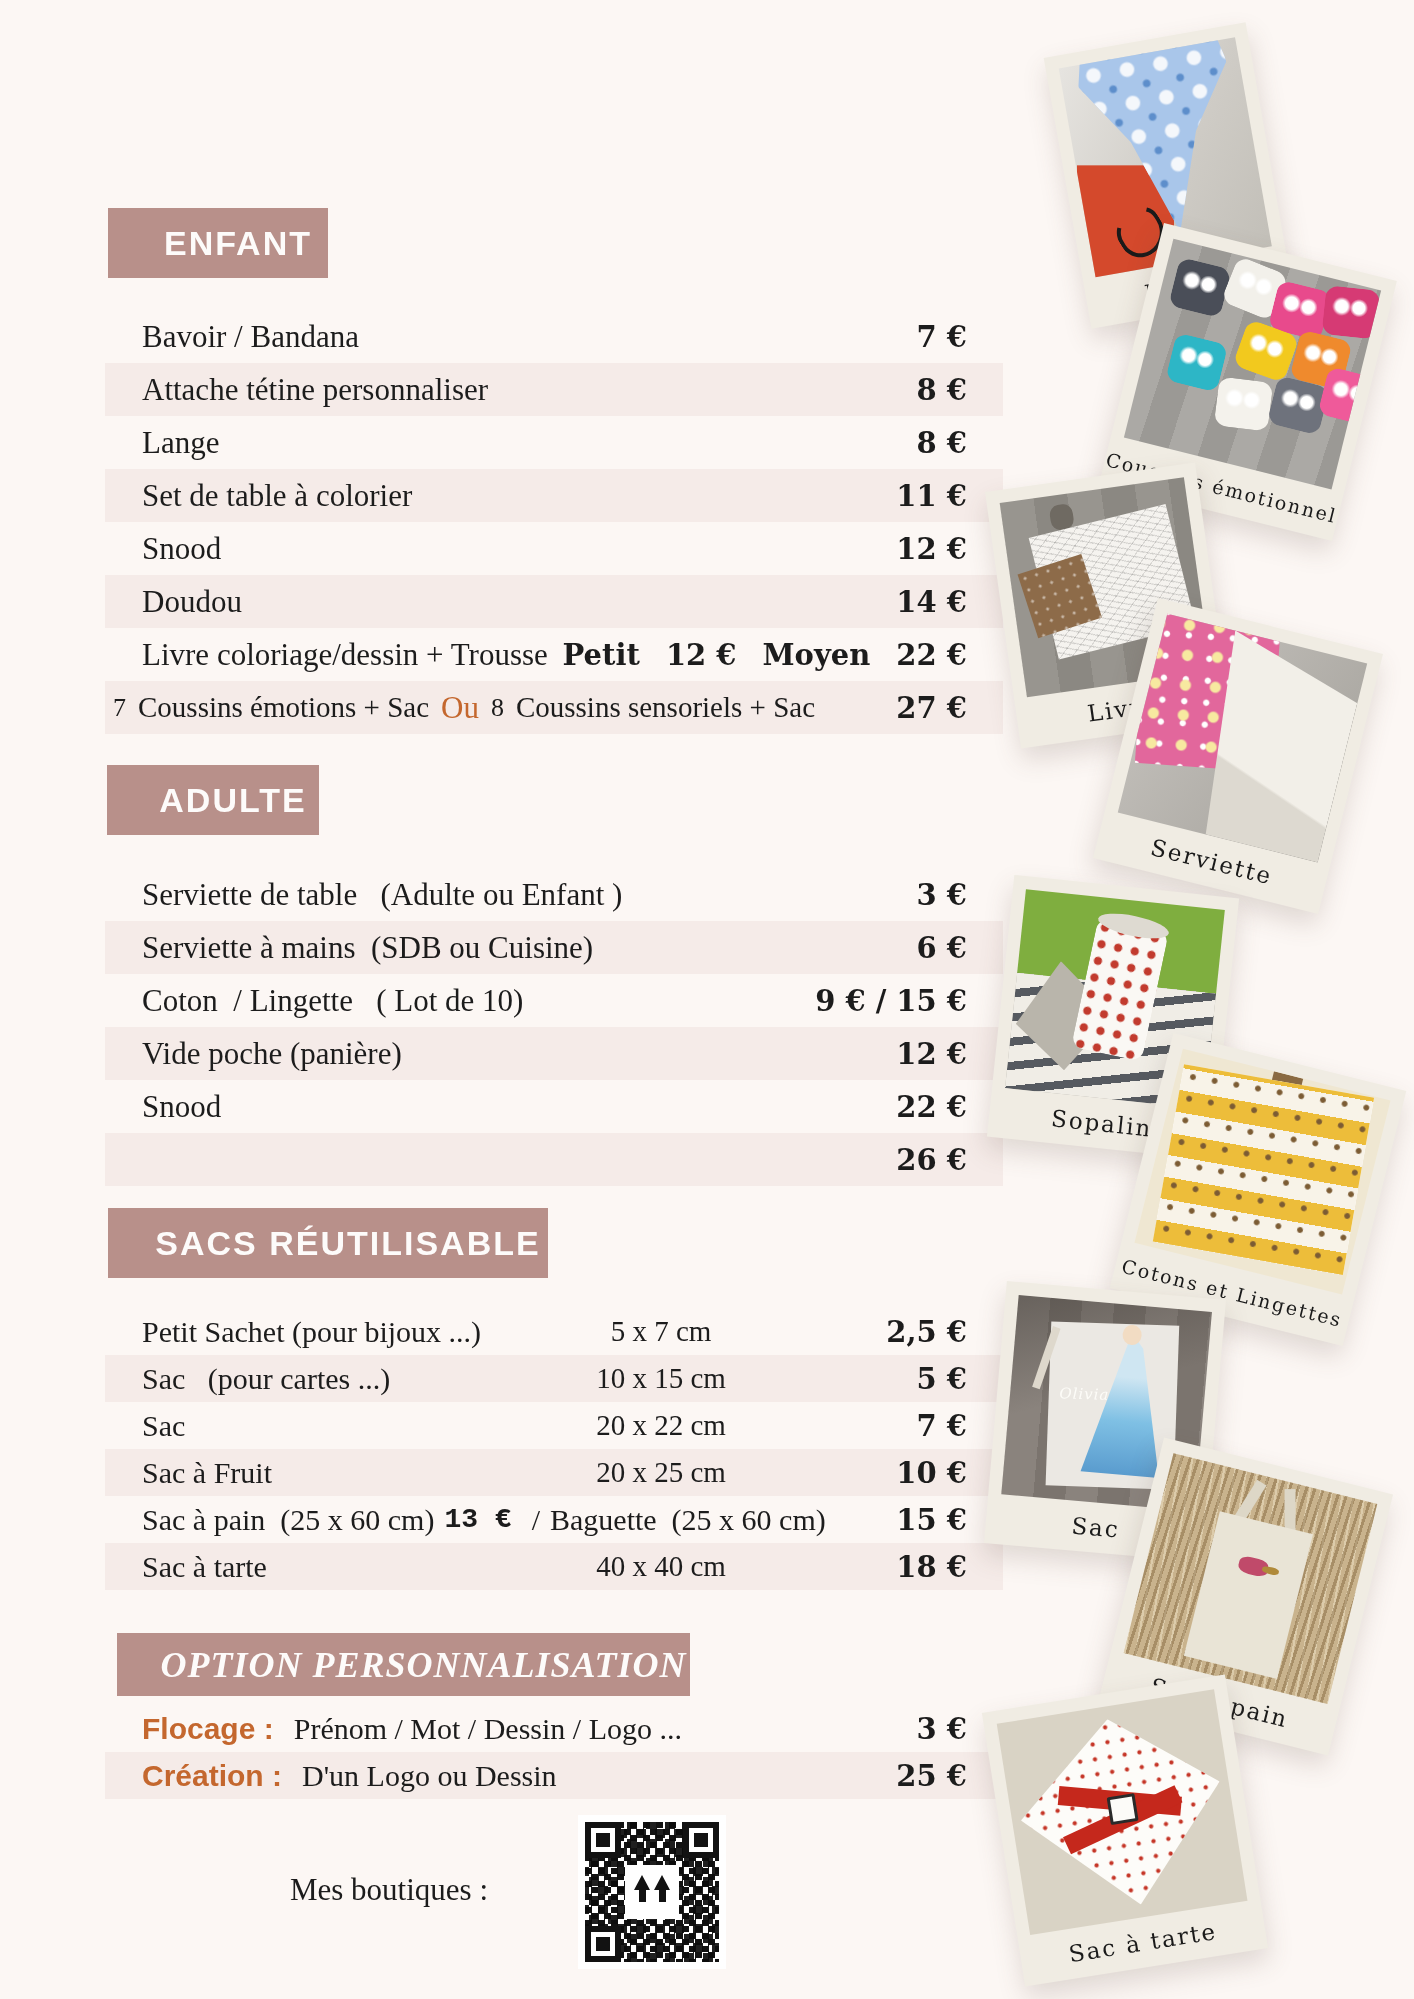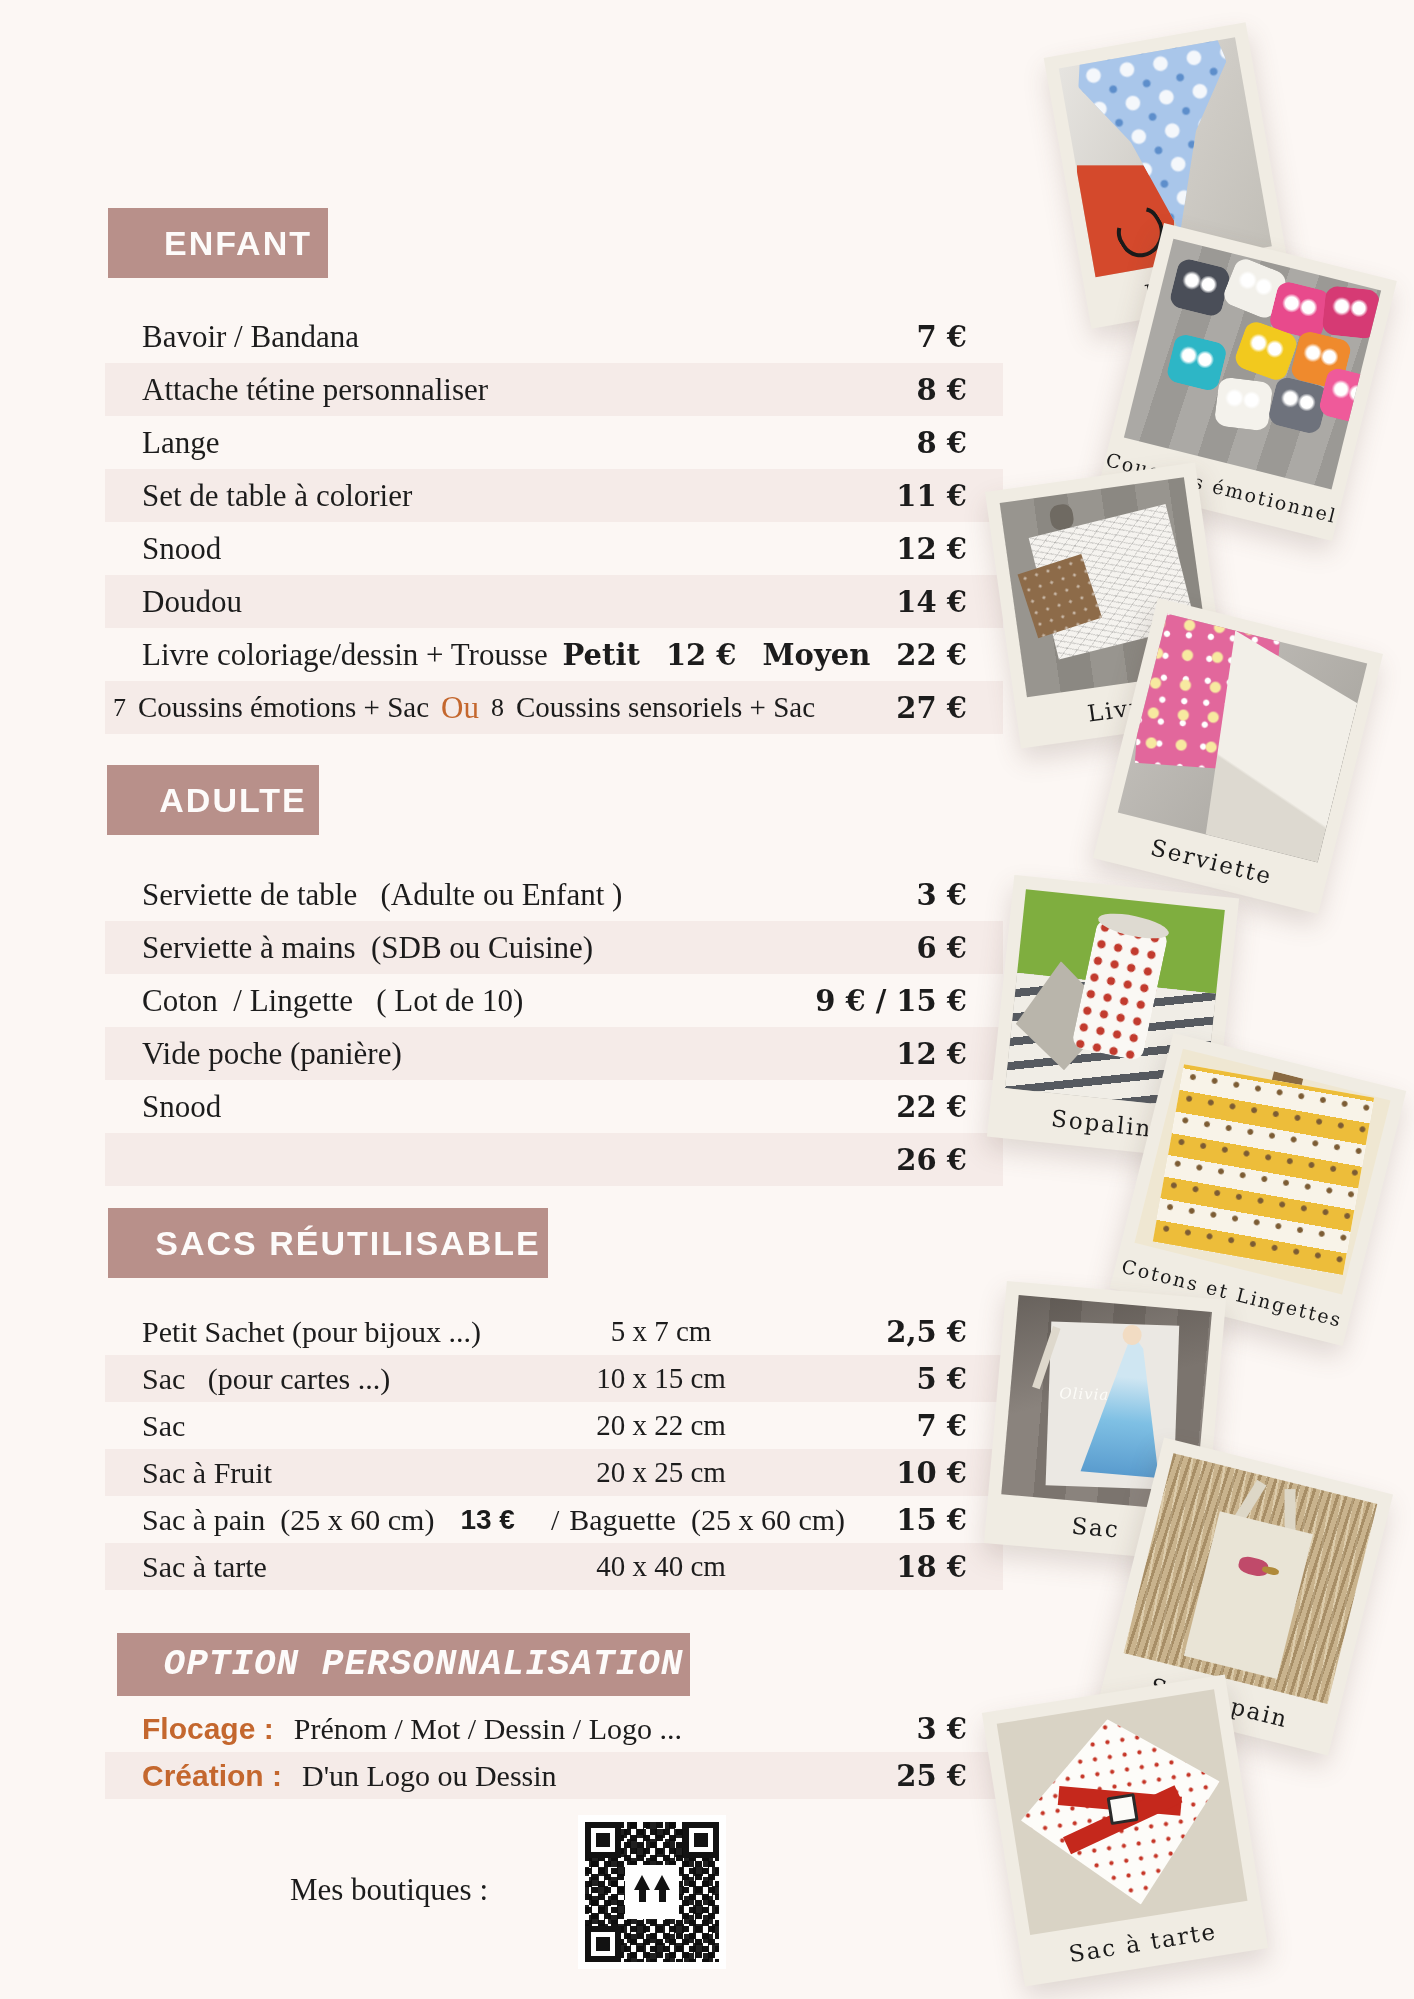--- a/index.html
+++ b/index.html
@@ -13,38 +13,38 @@
   
   .page-title{position:absolute;left:44px;top:72px;font-family:"Liberation Mono","DejaVu Sans Mono",monospace;
     font-weight:700;font-size:58px;letter-spacing:5px;color:#141414;white-space:nowrap;}
 
   
   .badge{position:absolute;background:var(--rose);color:#fdfbfa;display:flex;align-items:center;justify-content:center;
     font-family:"Liberation Sans","DejaVu Sans",sans-serif;font-weight:700;font-size:34px;letter-spacing:2px;padding-left:40px;}
   #badge-enfant{left:108px;top:208px;width:220px;height:70px;}
   #badge-adulte{left:107px;top:765px;width:212px;height:70px;}
   #badge-sacs{left:108px;top:1208px;width:440px;height:70px;}
-  #badge-perso{left:117px;top:1633px;width:573px;height:63px;font-family:Liberation Mono, monospace;
+  #badge-perso{left:117px;top:1633px;width:573px;height:63px;font-family:Liberation Serif, serif;
     font-style:italic;font-size:36px;letter-spacing:1px;}
 
   
   .rows{position:absolute;left:105px;width:898px;}
   #rows-enfant{top:310px;} #rows-adulte{top:868px;} #rows-sacs{top:1308px;} #rows-perso{top:1705px;}
   .row{position:relative;display:flex;align-items:center;height:53px;padding:0 36px 0 37px;font-size:31px;}
   .rows-small .row{height:47px;font-size:30px;}
   .row.striped{background:var(--stripe);}
   .item{white-space:pre;}
   .price{margin-left:auto;font-family:"DejaVu Serif",serif;font-weight:700;font-size:29px;white-space:pre;}
   .size{position:absolute;left:426px;width:260px;text-align:center;font-size:29px;}
   .grp{margin-left:auto;display:flex;align-items:center;gap:26px;font-family:"DejaVu Serif",serif;font-weight:700;font-size:29px;}
   .grp + .price{margin-left:26px;}
   .row.tight{padding-left:8px;font-size:29px;gap:12px;}
   .row.tight .num{font-size:26px;}
   .ou{color:var(--orange);font-size:31px;}
-  .inline-bold{font-family:Liberation Sans, sans-serif;font-weight:700;font-size:28px;margin:0 26px;}
+  .inline-bold{font-family:Liberation Mono, monospace;font-weight:700;font-size:28px;margin:0 10px;}
   .sep{margin:0 10px;}
   .prefix{font-family:"Liberation Sans","DejaVu Sans",sans-serif;font-weight:700;font-size:30px;color:var(--orange);margin-right:20px;white-space:pre;}
 
   
   .boutiques{position:absolute;left:239px;top:1872px;width:300px;text-align:center;font-size:31px;}
   .qr{position:absolute;left:578px;top:1815px;width:148px;height:154px;background:#fff;}
   .qr-pattern{position:absolute;inset:7px;
     background:
       repeating-conic-gradient(rgba(12,12,12,.92) 0% 25%,transparent 0% 50%) 4px 7px/19px 19px,
       repeating-conic-gradient(#121212 0% 25%,#fff 0% 50%) 0 0/13px 13px;}

